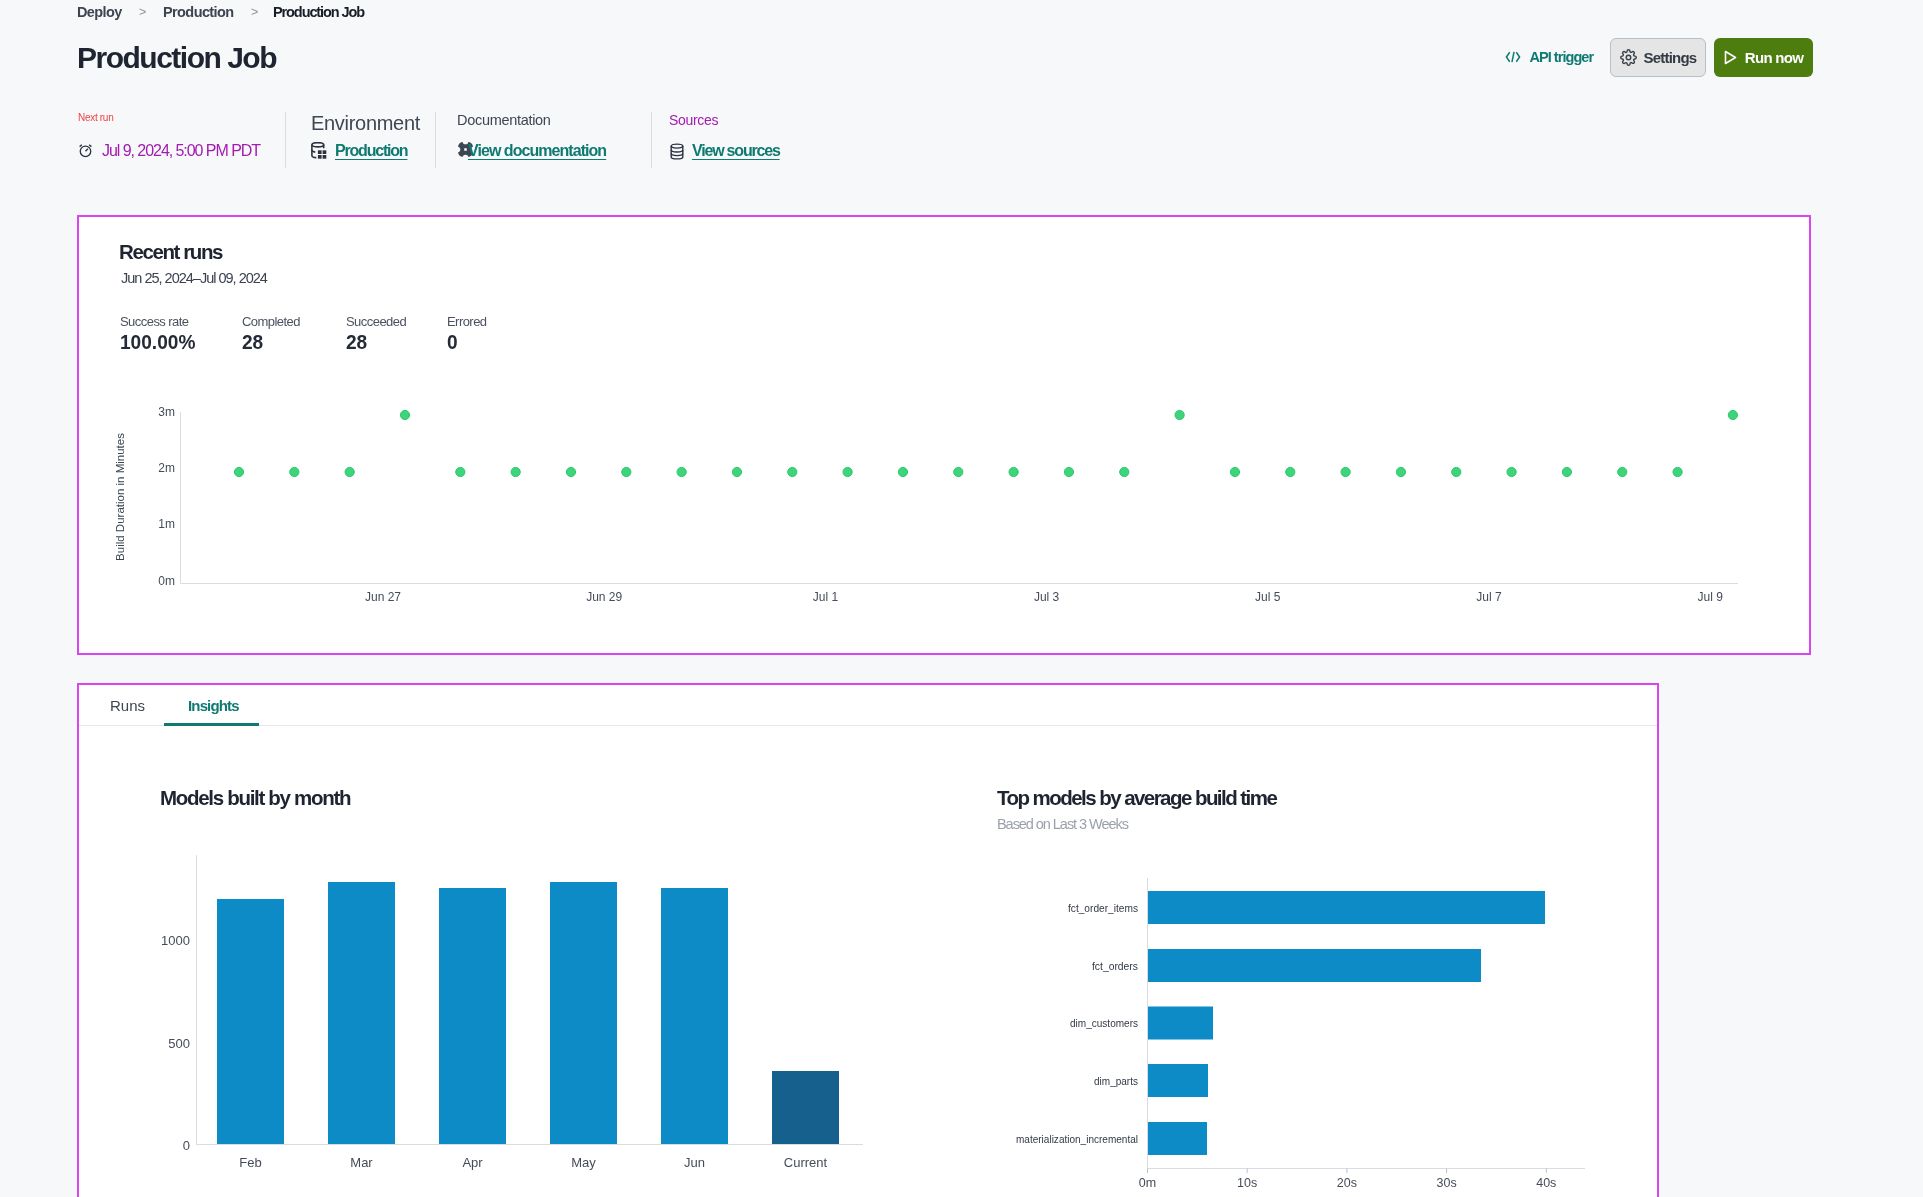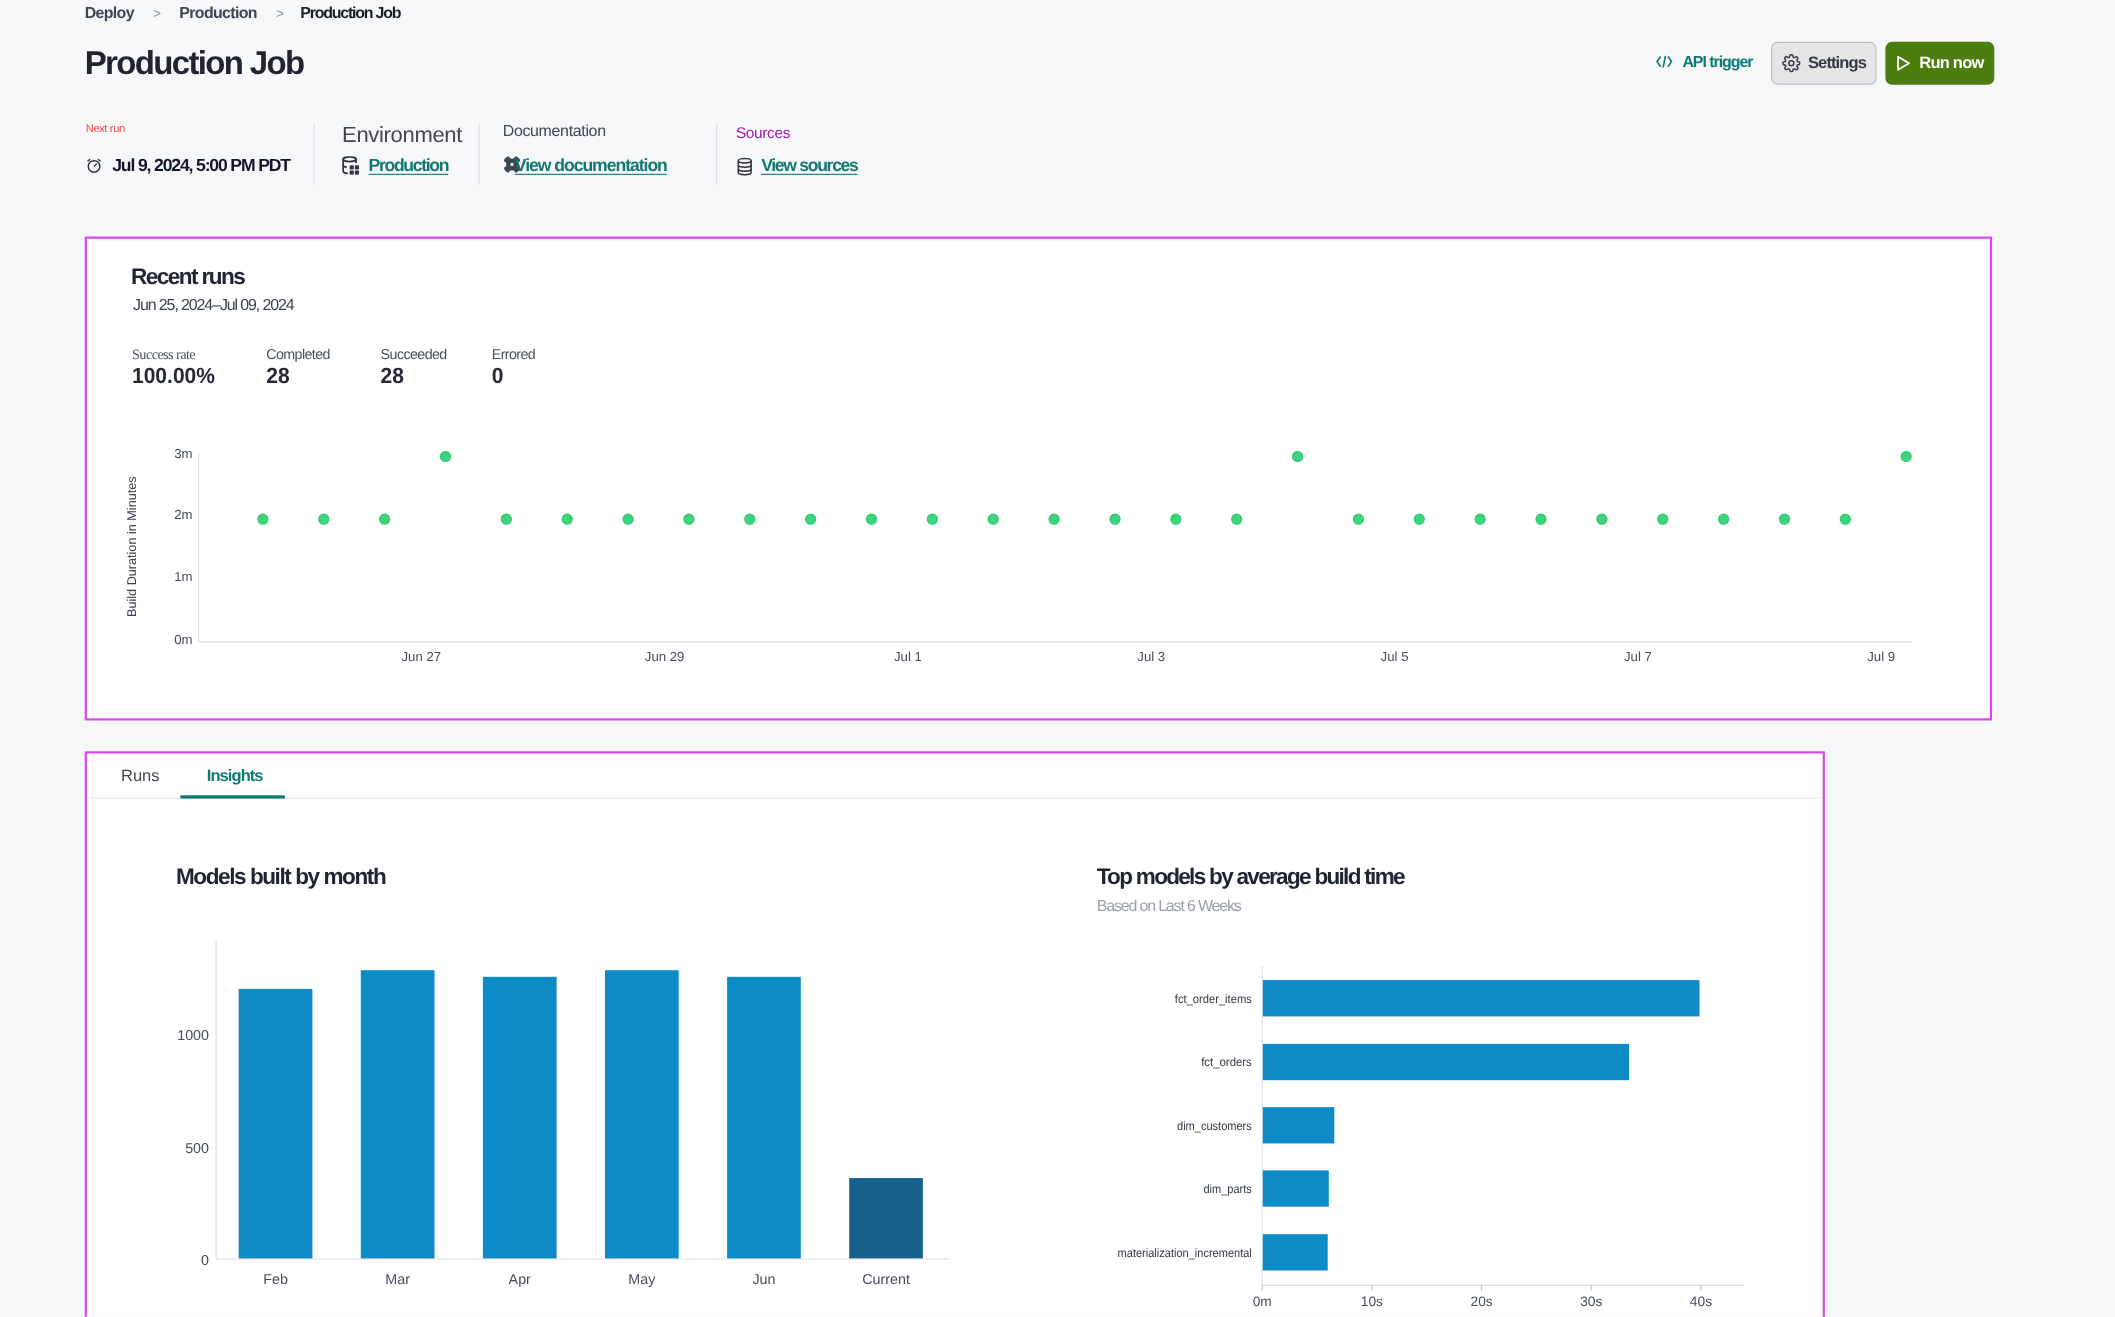--- a/index.html
+++ b/index.html
@@ -52,21 +52,21 @@
 <div class="abs" style="left:285px; top:112px; width:1px; height:56px; background:#d9dde3;"></div>
 <div class="abs" style="left:435px; top:112px; width:1px; height:56px; background:#d9dde3;"></div>
 <div class="abs" style="left:651px; top:112px; width:1px; height:56px; background:#d9dde3;"></div>
 
 <svg class="abs" style="left:78px; top:143px;" width="15" height="15" viewBox="0 0 24 24" fill="none" stroke="#2b323e" stroke-width="2.1">
   <circle cx="12" cy="13.3" r="8.4"></circle>
   <path d="M12 13.3 L15.8 9.2"></path>
   <path d="M6.2 2.8 L2.6 5.8"></path>
   <path d="M17.8 2.8 L21.4 5.8"></path>
 </svg>
-<div class="abs" style="left:102px; top:141.5px; font-size:16px; font-weight:700; color:#0f172a; letter-spacing:-1.05px;">Jul 9, 2024, 5:00 PM PDT</div>
+<div class="abs" style="left:102px; top:141.5px; font-size:16px; font-weight:400; color:#a21caf; letter-spacing:-1.05px;">Jul 9, 2024, 5:00 PM PDT</div>
 
 <svg class="abs" style="left:311px; top:141.5px;" width="16" height="17" viewBox="0 0 16 17" fill="none" stroke="#2b323e" stroke-width="1.6">
   <ellipse cx="6.8" cy="2.8" rx="5.9" ry="2.1"></ellipse>
   <path d="M0.9 2.8 v10.6 c0 1.1 1.9 2 4.4 2.2 M12.7 2.8 v3.4"></path>
   <path d="M0.9 8.1 c0 0.9 1.4 1.7 3.4 2"></path>
   <g fill="#2b323e" stroke="none">
     <rect x="6.9" y="8.3" width="3.7" height="3.7"></rect>
       <rect x="11.6" y="8.3" width="3.7" height="3.7"></rect>
     <rect x="6.9" y="13" width="3.7" height="3.7"></rect>
       <rect x="11.6" y="13" width="3.7" height="3.7"></rect>
@@ -91,21 +91,21 @@
   <path d="M2.5 4 v14 c0 1.45 3.35 2.6 7.5 2.6 s7.5 -1.15 7.5 -2.6 v-14"></path>
   <path d="M2.5 9 c0 1.45 3.35 2.6 7.5 2.6 s7.5 -1.15 7.5 -2.6"></path>
   <path d="M2.5 13.7 c0 1.45 3.35 2.6 7.5 2.6 s7.5 -1.15 7.5 -2.6"></path>
 </svg>
 <a class="abs" style="left:692px; top:141.5px; font-size:16px; font-weight:600; letter-spacing:-1.2px; color:#0e7a72; text-decoration:underline; text-underline-offset:3px;">View sources</a>
 
 <div class="card" style="left:77px; top:187px; width:1734px; height:440px;">
   <div class="abs" style="left:40px; top:23px; font-size:20.5px; font-weight:700; color:#1e2430; letter-spacing:-1.4px;">Recent runs</div>
   <div class="abs" style="left:42px; top:52.5px; font-size:14.5px; color:#3a4250; letter-spacing:-1.0px;">Jun 25, 2024–Jul 09, 2024</div>
 
-  <div class="abs" style="left:41px; top:97px; font-size:13px; color:#4a5260; letter-spacing:-0.55px;font-family:Liberation Serif, serif;">Success rate</div>
+  <div class="abs" style="left:41px; top:97px; font-size:13px; color:#4a5260; letter-spacing:-0.55px;">Success rate</div>
   <div class="abs" style="left:163px; top:97px; font-size:13px; color:#4a5260; letter-spacing:-0.55px;">Completed</div>
   <div class="abs" style="left:267px; top:97px; font-size:13px; color:#4a5260; letter-spacing:-0.55px;">Succeeded</div>
   <div class="abs" style="left:368px; top:97px; font-size:13px; color:#4a5260; letter-spacing:-0.55px;">Errored</div>
   <div class="abs" style="left:41px; top:114px; font-size:20px; font-weight:700; color:#242b36; transform:scaleX(0.955); transform-origin:left;">100.00%</div>
   <div class="abs" style="left:163px; top:114px; font-size:20px; font-weight:700; color:#242b36; transform:scaleX(0.955); transform-origin:left;">28</div>
   <div class="abs" style="left:267px; top:114px; font-size:20px; font-weight:700; color:#242b36; transform:scaleX(0.955); transform-origin:left;">28</div>
   <div class="abs" style="left:368px; top:114px; font-size:20px; font-weight:700; color:#242b36; transform:scaleX(0.955); transform-origin:left;">0</div>
 
   <svg class="abs" style="left:0; top:170px;" width="1734" height="250">
       <line x1="101.5" y1="25" x2="101.5" y2="196.5" stroke="#d9dde3" stroke-width="1"></line>
@@ -174,21 +174,21 @@
       <text x="393.5" y="352" text-anchor="middle" font-size="13" fill="#454c59">Apr</text>
       <rect x="471" y="67" width="67" height="262" fill="#0d8bc7"></rect>
       <text x="504.5" y="352" text-anchor="middle" font-size="13" fill="#454c59">May</text>
       <rect x="582" y="73" width="67" height="256" fill="#0d8bc7"></rect>
       <text x="615.5" y="352" text-anchor="middle" font-size="13" fill="#454c59">Jun</text>
       <rect x="693" y="256" width="67" height="73" fill="#15608c"></rect>
       <text x="726.5" y="352" text-anchor="middle" font-size="13" fill="#454c59">Current</text>
     </svg>
 
   <div class="abs" style="left:918px; top:101px; font-size:20.5px; font-weight:700; color:#1e2430; letter-spacing:-1.55px;">Top models by average build time</div>
-  <div class="abs" style="left:918px; top:131px; font-size:14.5px; color:#9ba1ac; letter-spacing:-1.05px;">Based on Last 6 Weeks</div>
+  <div class="abs" style="left:918px; top:131px; font-size:14.5px; color:#9ba1ac; letter-spacing:-1.05px;">Based on Last 3 Weeks</div>
   <svg class="abs" style="left:883px; top:150px;" width="760" height="380">
       <line x1="185.5" y1="43" x2="185.5" y2="333.5" stroke="#d9dde3"></line>
       <line x1="185.5" y1="333.5" x2="623" y2="333.5" stroke="#d9dde3"></line>
       <rect x="186" y="56" width="397" height="33" fill="#0d8bc7"></rect>
       <text x="176" y="76.5" text-anchor="end" font-size="11px" fill="#333a45" textLength="70" lengthAdjust="spacingAndGlyphs">fct_order_items</text>
       <rect x="186" y="114" width="333" height="33" fill="#0d8bc7"></rect>
       <text x="176" y="134.5" text-anchor="end" font-size="11px" fill="#333a45" textLength="46" lengthAdjust="spacingAndGlyphs">fct_orders</text>
       <rect x="186" y="171.5" width="65" height="33" fill="#0d8bc7"></rect>
       <text x="176" y="192" text-anchor="end" font-size="11px" fill="#333a45" textLength="68" lengthAdjust="spacingAndGlyphs">dim_customers</text>
       <rect x="186" y="229" width="60" height="33" fill="#0d8bc7"></rect>

